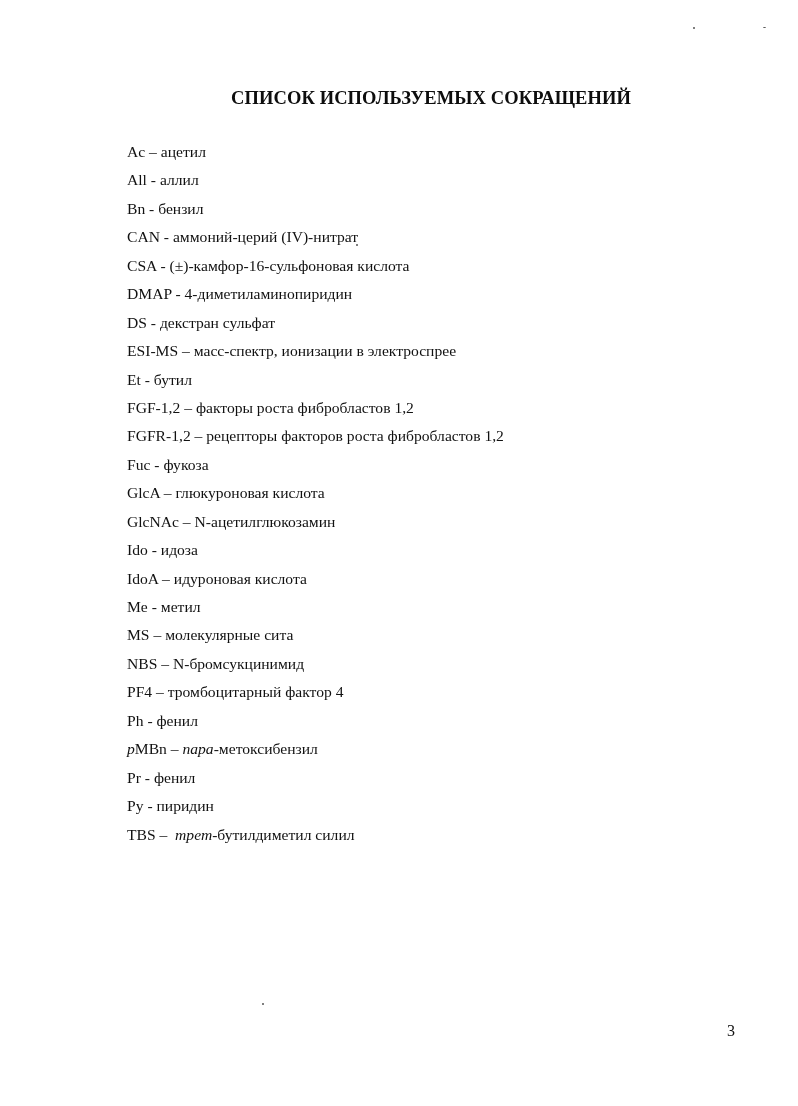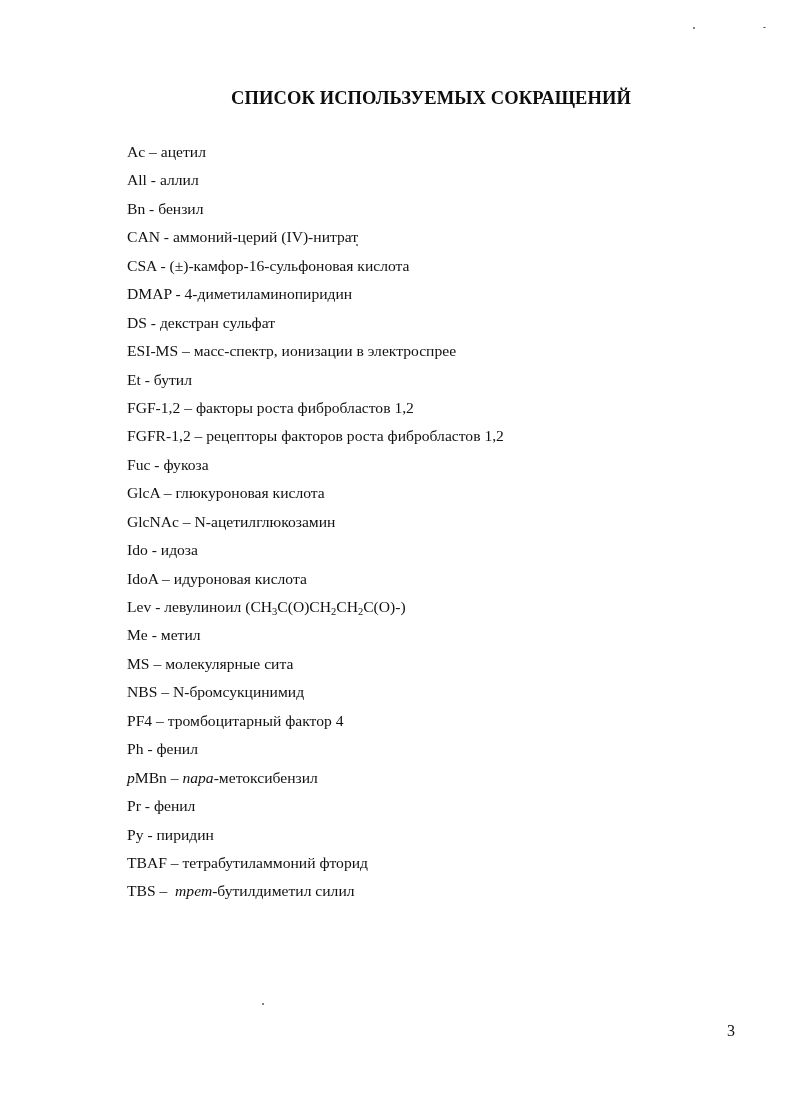--- a/index.html
+++ b/index.html
@@ -75,27 +75,25 @@
     <li class="abbr-item"><span>DS</span><span> - </span><span>декстран сульфат</span></li>
     <li class="abbr-item"><span>ESI-MS</span><span> – </span><span>масс-спектр, ионизации в электроспрее</span></li>
     <li class="abbr-item"><span>Et</span><span> - </span><span>бутил</span></li>
     <li class="abbr-item"><span>FGF-1,2</span><span> – </span><span>факторы роста фибробластов 1,2</span></li>
     <li class="abbr-item"><span>FGFR-1,2</span><span> – </span><span>рецепторы факторов роста фибробластов 1,2</span></li>
     <li class="abbr-item"><span>Fuc</span><span> - </span><span>фукоза</span></li>
     <li class="abbr-item"><span>GlcA</span><span> – </span><span>глюкуроновая кислота</span></li>
     <li class="abbr-item"><span>GlcNAc</span><span> – </span><span>N-ацетилглюкозамин</span></li>
     <li class="abbr-item"><span>Ido</span><span> - </span><span>идоза</span></li>
     <li class="abbr-item"><span>IdoA</span><span> – </span><span>идуроновая кислота</span></li>
-    <li class="abbr-item"><span>Lev</span><span> - </span><span>левулиноил</span><span><span> (CH</span><sub>3</sub><span>C(O)CH</span><sub>2</sub><span>CH</span><sub>2</sub><span>C(O)-)</span></span></li>
     <li class="abbr-item"><span>Me</span><span> - </span><span>метил</span></li>
     <li class="abbr-item"><span>MS</span><span> – </span><span>молекулярные сита</span></li>
     <li class="abbr-item"><span>NBS</span><span> – </span><span>N-бромсукцинимид</span></li>
     <li class="abbr-item"><span>PF4</span><span> – </span><span>тромбоцитарный фактор 4</span></li>
     <li class="abbr-item"><span>Ph</span><span> - </span><span>фенил</span></li>
     <li class="abbr-item"><span class="italic">p</span><span>MBn</span><span> – </span><span class="italic">пара</span><span>-метоксибензил</span></li>
     <li class="abbr-item"><span>Pr</span><span> - </span><span>фенил</span></li>
     <li class="abbr-item"><span>Py</span><span> - </span><span>пиридин</span></li>
-    <li class="abbr-item"><span>TBAF</span><span> – </span><span>тетрабутиламмоний фторид</span></li>
     <li class="abbr-item"><span>TBS</span><span style="white-space:pre;"> –  </span><span class="italic">трет</span><span>-бутилдиметил силил</span></li>
   </ul>
 
   <div class="page-number">3</div>
 </div>
 
 </body></html>

